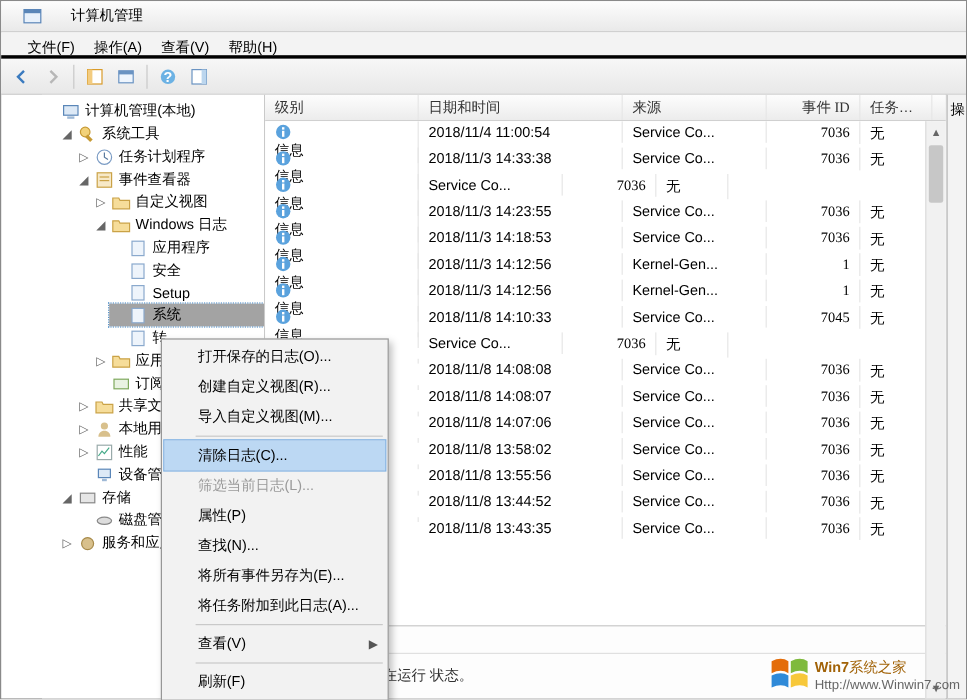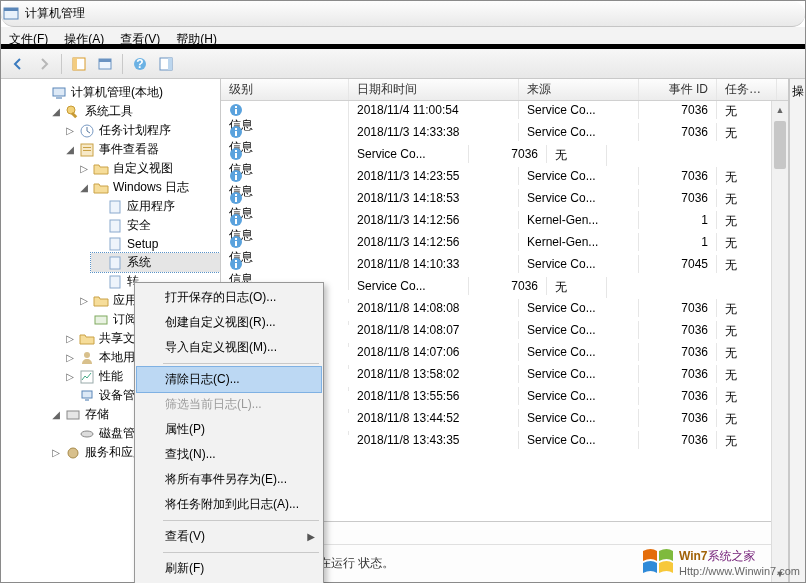--- a/index.html
+++ b/index.html
@@ -1,56 +1,56 @@
 <!DOCTYPE html>
 <html><head>
 <meta charset="utf-8">
 <style>
 * { margin: 0; padding: 0; box-sizing: border-box; font-family: "Microsoft YaHei", "Segoe UI", Tahoma, sans-serif; font-size: 12px; }
 html, body { width: 806px; height: 583px; overflow: hidden; background: #fff; }
 .window { display: flex; flex-direction: column; height: 100%; border: 1px solid #8a8a8a; }
-.titlebar { display: flex; align-items: center; gap: 6px; padding: 4px 2px; background: linear-gradient(#fdfdfd,#e9e9e9); border-bottom: 1px solid #c5c5c5; height: 26px; border-radius: 13px; }
+.titlebar { display: flex; align-items: center; gap: 24px; padding: 4px 18px; background: linear-gradient(#fdfdfd,#e9e9e9); border-bottom: 1px solid #c5c5c5; height: 26px; }
 .titlebar .app-icon { width: 16px; height: 16px; }
-.menubar { display: flex; gap: 4px; padding: 2px 2px; background: #f3f3f3; border-bottom: 5px solid #000000; height: 22px; }
+.menubar { display: flex; gap: 4px; padding: 2px 16px; background: #f3f3f3; border-bottom: 3px solid #000000; height: 22px; }
 .menubar span { padding: 2px 6px; cursor: default; }
 .toolbar { display: flex; align-items: center; gap: 4px; padding: 3px 6px; background: linear-gradient(#f7f7f7,#e8e8e8); border-bottom: 1px solid #c9c9c9; height: 30px; }
 .toolbar .btn { width: 22px; height: 22px; display: flex; align-items: center; justify-content: center; border: 1px solid transparent; border-radius: 2px; }
 .toolbar .sep { width: 1px; height: 20px; background: #c9c9c9; margin: 0 2px; }
 .body { display: flex; flex: 1; min-height: 0; }
 .tree-pane { width: 186px; border-right: 1px solid #c9c9c9; overflow: auto; background: #fff; padding: 4px 0; margin-left: 34px; }
 .tree-node { display: flex; align-items: center; gap: 4px; padding: 1px 2px; white-space: nowrap; cursor: default; }
 .tree-node .tw { width: 10px; text-align: center; color: #666; font-size: 10px; }
 .tree-node .ic { width: 16px; height: 16px; flex: none; }
-.tree-node.selected { background: #e5e5e5; outline: 1px dotted #5a93c8; }
+.tree-node.selected { background: #a3a3a3; outline: 1px dotted #5a93c8; }
 .tree-children { margin-left: 14px; }
 .list-pane { flex: 1; display: flex; flex-direction: column; min-width: 0; border-right: 1px solid #c9c9c9; position: relative; }
 .list-header { display: flex; background: linear-gradient(#fdfdfd,#ececec); border-bottom: 1px solid #d0d0d0; height: 22px; }
 .list-header .col, .list-row .cell { padding: 2px 8px; border-right: 1px solid #e6e6e6; overflow: hidden; text-overflow: ellipsis; white-space: nowrap; }
 .list-header .col { font-weight: normal; color: #333; }
-.col-level { width: 128px; } .col-date { width: 170px; } .col-src { width: 120px; } .col-id { width: 78px; text-align: right; } .col-cat { width: 60px; }
+.col-level { width: 128px; } .col-date { width: 170px; } .col-src { width: 120px; } .col-id { width: 78px; text-align: right; font-family: Liberation Serif, serif; } .col-cat { width: 60px; }
 .list-body { flex: 1; overflow: auto; background: #fff; }
 .list-row { display: flex; height: 22px; align-items: flex-start; }
 .info-icon { width: 14px; height: 14px; margin-right: 4px; vertical-align: middle; }
 .detail-pane { border-top: 1px solid #c9c9c9; background: #fdfdfd; }
 .detail-head { display: flex; justify-content: space-between; align-items: center; padding: 4px 8px; border-bottom: 1px solid #e0e0e0; }
 .detail-close { cursor: pointer; color: #555; }
 .detail-msg { margin: 10px 12px; color: #333; }
 .actions-pane { width: 16px; background: #f3f3f3; border-left: 1px solid #c9c9c9; }
 .context-menu { position: absolute; left: 134px; top: 282px; width: 190px; background: #f2f2f2; border: 1px solid #979797; box-shadow: 3px 3px 6px rgba(0,0,0,0.25); z-index: 50; padding: 2px; }
 .context-menu .mi { display: flex; align-items: center; padding: 4px 20px 4px 28px; cursor: default; position: relative; }
 .context-menu .mi.disabled { color: #9a9a9a; }
 .context-menu .mi.hl { background: #bcd8f3; outline: 1px solid #7fb1e3; }
 .context-menu .mi .arrow { position: absolute; right: 6px; font-size: 10px; color: #555; }
 .context-menu hr { border: none; border-top: 1px solid #c9c9c9; margin: 3px 2px 3px 26px; }
 .scrollbar-stub { position: absolute; right: 0; top: 22px; bottom: 0; width: 17px; background: #f1f1f1; border-left: 1px solid #dcdcdc; }
 .scrollbar-stub .thumb { position: absolute; left: 2px; right: 2px; top: 20px; height: 48px; background: #c7c7c7; border-radius: 2px; }
 .scrollbar-stub .arr { position: absolute; left: 0; right: 0; height: 17px; display: flex; align-items: center; justify-content: center; color: #666; font-size: 9px; }
 .watermark { position: absolute; right: 6px; bottom: 6px; display: flex; align-items: center; gap: 4px; font-size: 14px; z-index: 60; }
 .watermark .w1 { color: #a16207; font-weight: bold; }
-.watermark .w2 { color: #701a75; }
+.watermark .w2 { color: #a16207; }
 .watermark .url { font-size: 11px; color: #666; display: block; text-align: right; }
 svg { display: block; }
 </style>
 </head>
 <body>
 
 <div class="window">
   <div class="titlebar">
     <svg class="app-icon" viewBox="0 0 16 16">
         <rect x="1" y="2" width="14" height="11" fill="#e8f1fb" stroke="#5a86b8"></rect>

